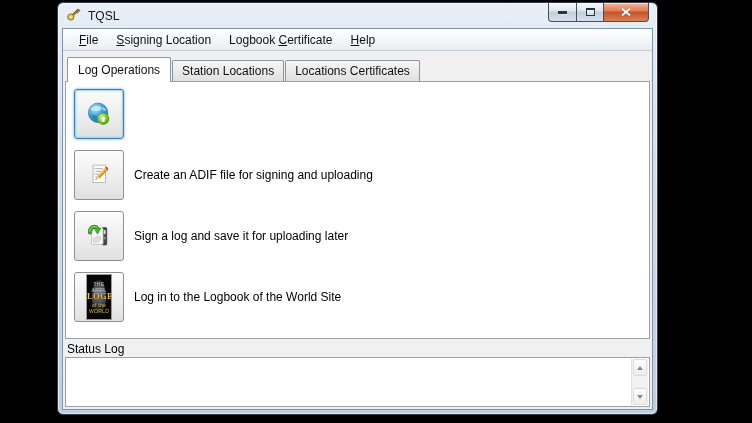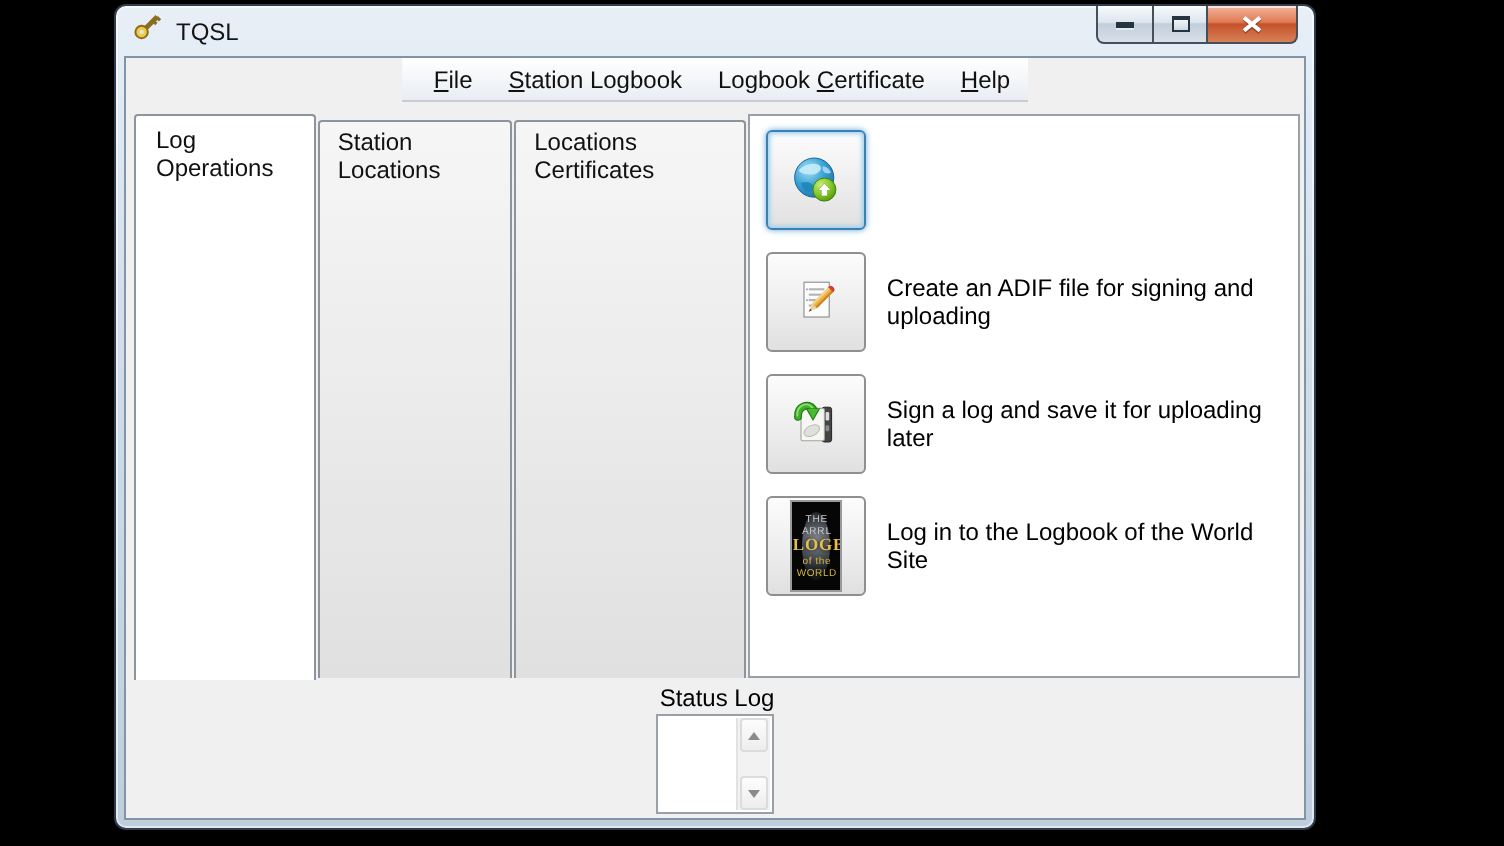--- a/index.html
+++ b/index.html
@@ -28,29 +28,29 @@
   .ctrl-close{width:45px;border-left:none;border-radius:0 0 4px 0;
         background:linear-gradient(#f2b49d,#e0males 45%,#c4512b 50%,#d88156);
         background:linear-gradient(#f2b49d,#e07b53 45%,#c4512b 50%,#d88156);}
   .glyph-min{width:9px;height:3px;background:#26343f;box-shadow:0 1px 0 rgba(255,255,255,.5);}
   .glyph-max{width:9px;height:8px;box-sizing:border-box;border:1px solid #26343f;border-top-width:2px;
         background:linear-gradient(#f2f6fa,#cfd9e4);}
   
   .window-body{
     position:absolute;left:4px;right:4px;top:25px;bottom:4px;
     background:#f0f0f0;border:1px solid #8195a8;
-    display:flex;flex-direction:column;overflow:hidden;align-items:center;
+    display:flex;flex-direction:column;overflow:hidden;
   }
   .menubar{height:21px;flex:0 0 21px;display:flex;align-items:center;padding-left:7px;
     background:linear-gradient(#ffffff,#e9edf3);border-bottom:1px solid #c7ccd3;
     font-size:12px;color:#111;}
   .menu-item{padding:2px 9px;cursor:default;}
   .u{text-decoration:underline;}
   
-  .tabs-area{flex:1 1 auto;display:flex;flex-direction:row;margin:6px 2px 0 2px;min-height:0;}
+  .tabs-area{flex:1 1 auto;display:flex;flex-direction:column;margin:6px 2px 0 2px;min-height:0;}
   .tab-strip{display:flex;padding-left:2px;position:relative;z-index:2;}
   .tab{font-size:12px;color:#111;padding:3px 9px;margin-right:1px;margin-top:3px;
     background:linear-gradient(#f6f6f6,#e0e0e0);
     border:1px solid #8e949c;border-bottom:none;border-radius:2px 2px 0 0;cursor:default;}
   .tab.active{background:#fff;padding:5px 10px 4px;margin-top:0;margin-bottom:-1px;}
   .tab-panel{flex:1 1 auto;background:#fff;border:1px solid #9aa0a8;padding:7px 6px 0 8px;min-height:0;}
   
   .action-row{display:flex;align-items:center;margin-bottom:11px;}
   .action-btn{width:50px;height:50px;box-sizing:border-box;flex:0 0 50px;
     border:1px solid #8e8f8f;border-radius:3px;
@@ -119,21 +119,21 @@
           <path d="M2 1.8 L10 8.4 M10 1.8 L2 8.4" stroke="#ffffff" stroke-width="2"></path>
         </svg>
       </div>
     </div>
   </div>
 
   <div class="window-body">
 
     <div class="menubar">
       <span class="menu-item"><span></span><span class="u">F</span><span>ile</span></span>
-      <span class="menu-item"><span></span><span class="u">S</span><span>tation Logbook</span></span>
+      <span class="menu-item"><span></span><span class="u">S</span><span>signing Location</span></span>
       <span class="menu-item"><span>Logbook </span><span class="u">C</span><span>ertificate</span></span>
       <span class="menu-item"><span></span><span class="u">H</span><span>elp</span></span>
     </div>
 
     <div class="tabs-area">
       <div class="tab-strip">
         <div class="tab active">Log Operations</div>
         <div class="tab">Station Locations</div>
         <div class="tab">Locations Certificates</div>
       </div>

